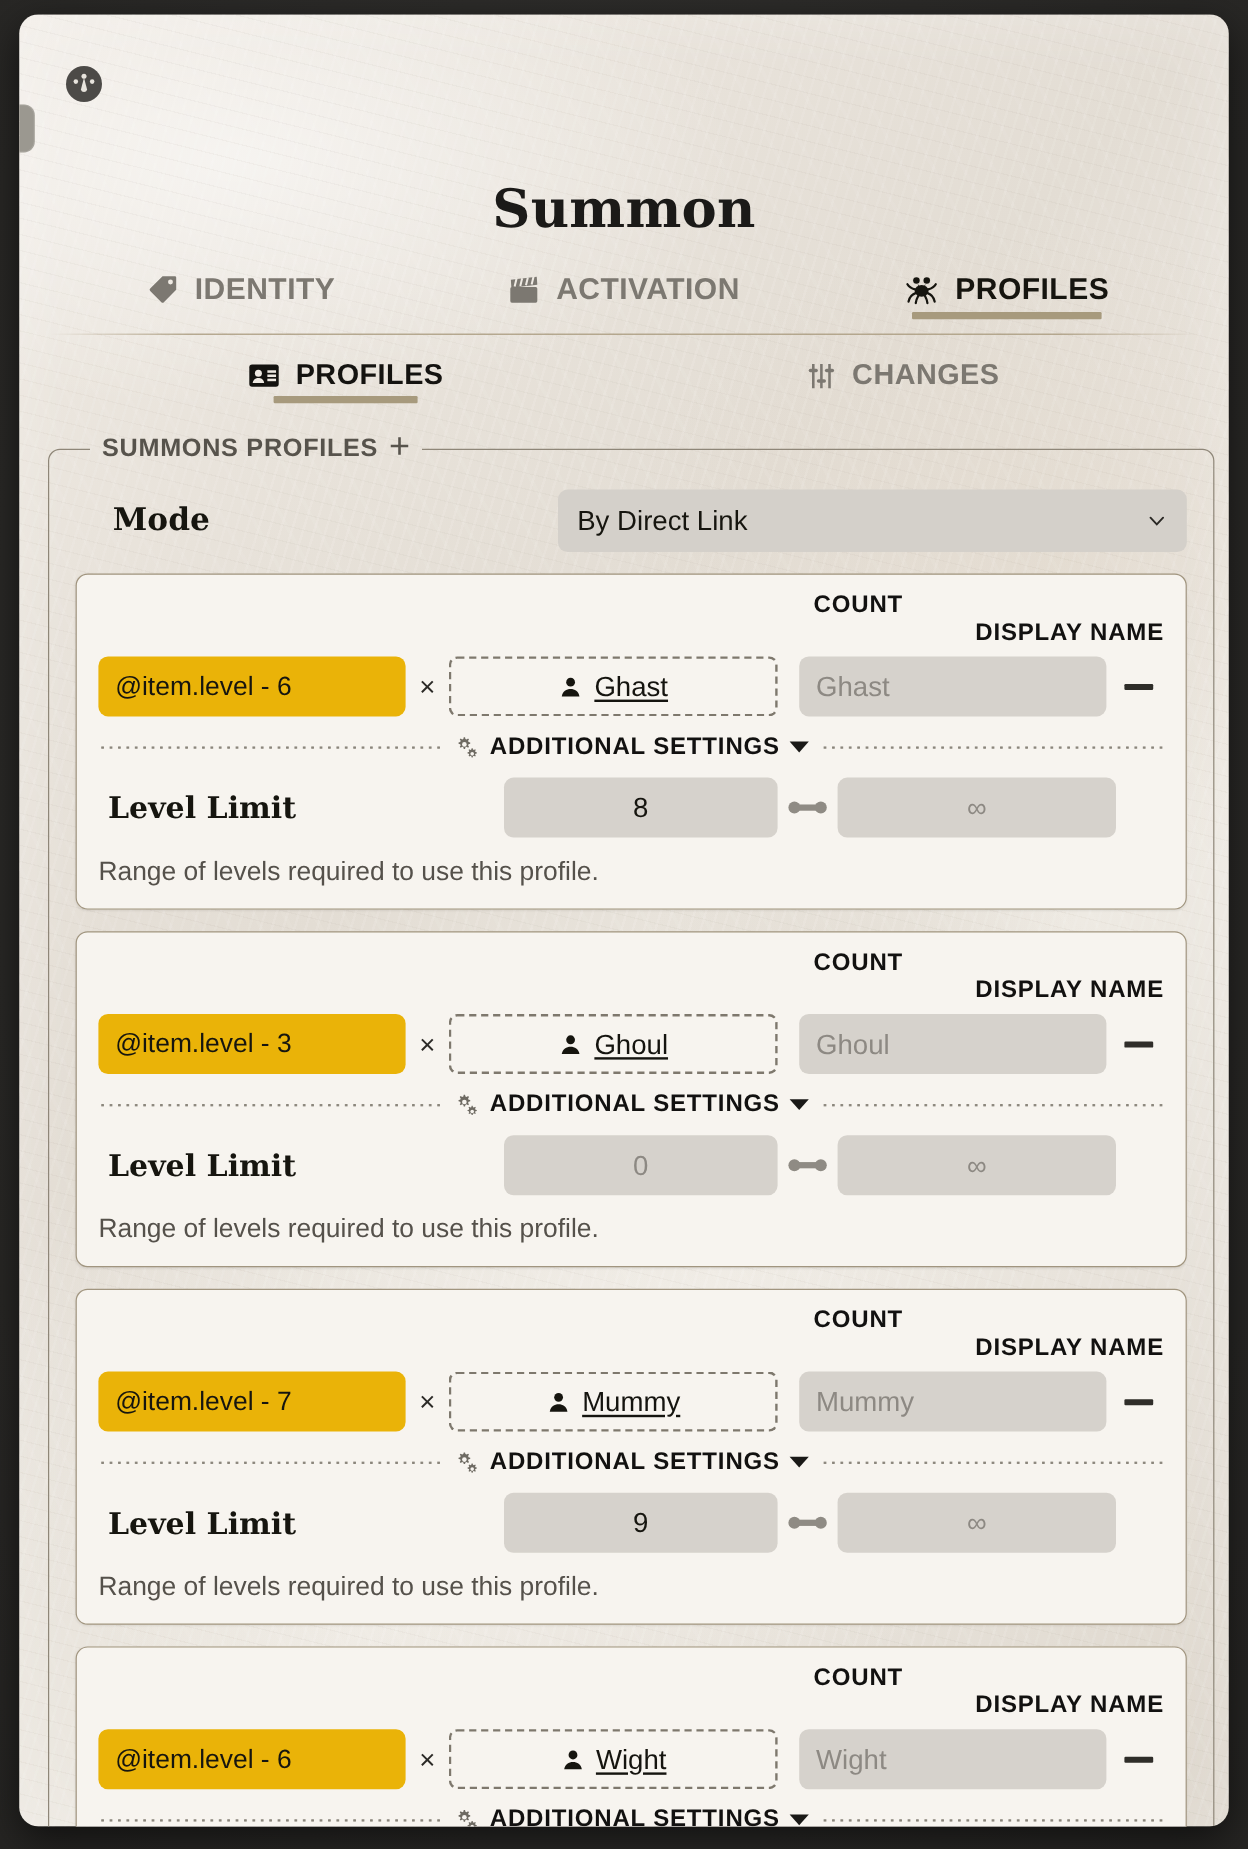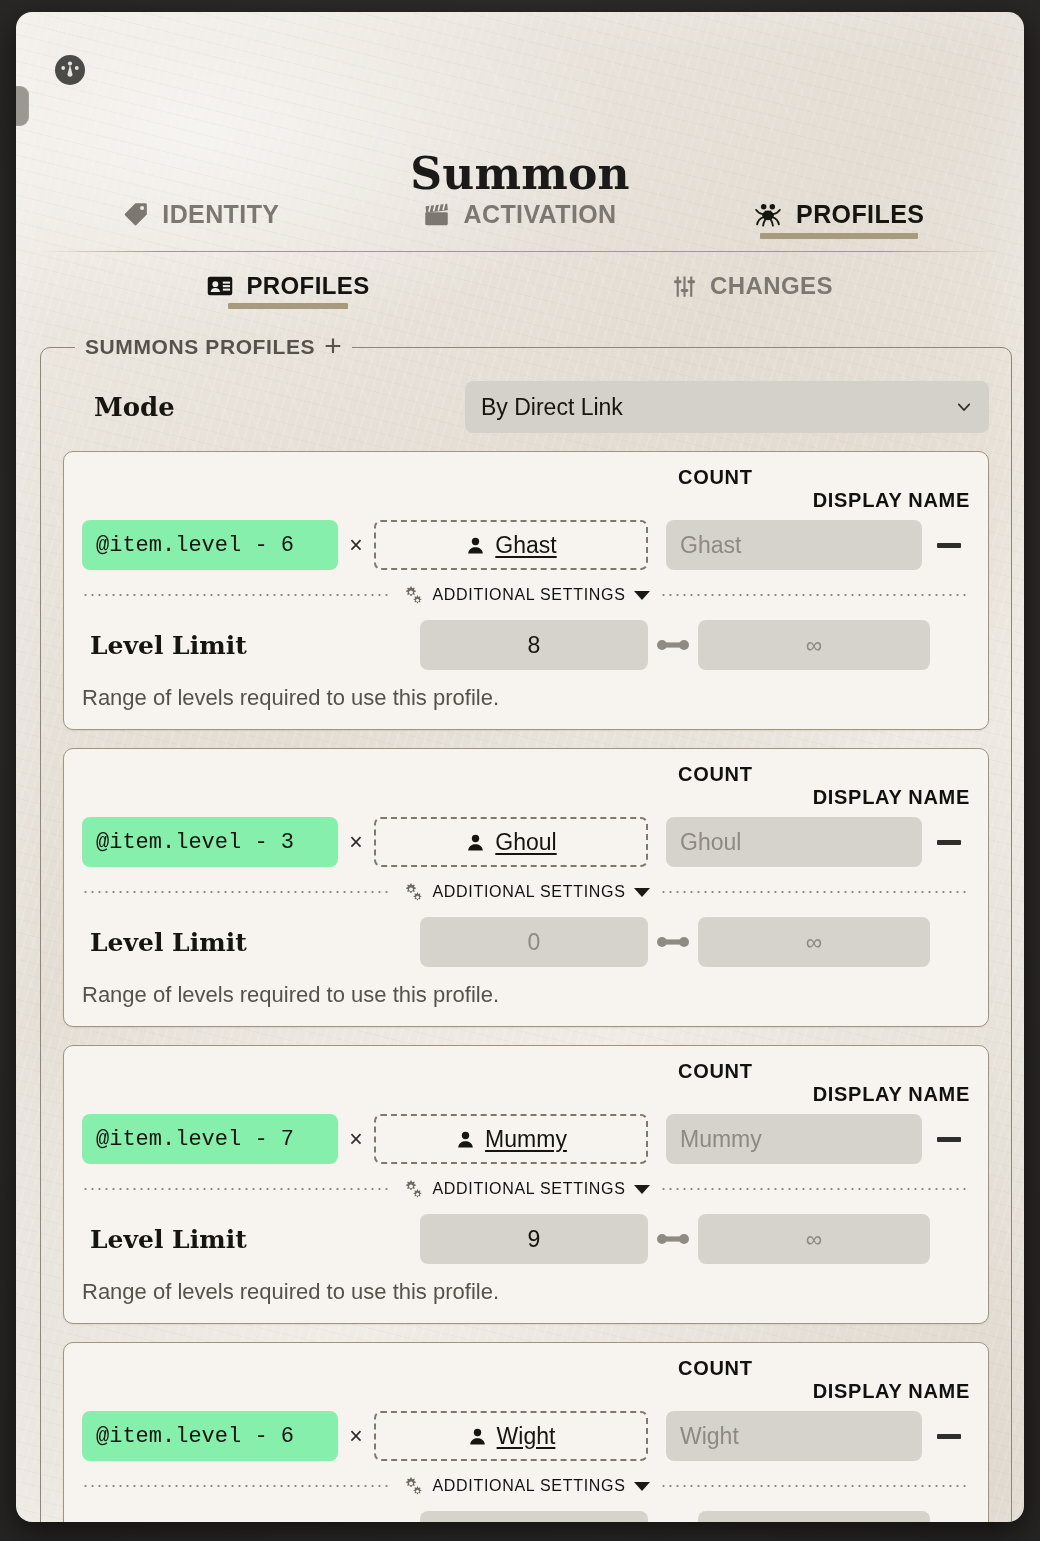--- a/index.html
+++ b/index.html
@@ -60,21 +60,21 @@
   .dialog-title {
     text-align:center;
     font-family:"DejaVu Serif","Liberation Serif",serif;
     font-weight:700; font-size:44px; color:#1b1a18;
     letter-spacing:.2px;
     padding-top:60px;
   }
 
   
   .tabs-primary {
-    display:flex; 
+    display:flex; margin-top:26px;
     padding:0 26px;
   }
   .tab-p {
     flex:1; display:flex; align-items:center; justify-content:center;
     gap:13px; cursor:pointer; padding-bottom:10px; position:relative;
   }
   .tab-p .tlabel {
     font-size:25px; font-weight:700; letter-spacing:.4px;
     color:#7c7871; white-space:nowrap;
   }
@@ -161,22 +161,22 @@
 
   .card-head { display:flex; align-items:flex-end;flex-direction:column; }
   .head-count { font-size:20px; font-weight:700; letter-spacing:.7px; color:#121110; width:292px; }
   .head-spacer { width:292px; }
   .head-display { font-size:20px; font-weight:700; letter-spacing:.7px; color:#121110; }
 
   .card-row1 { display:flex; align-items:center; margin-top:8px; gap:0; }
 
   .count-input {
     width:256px; height:50px; border:none; border-radius:8px;
-    background:#86efac; color:#16150f;
-    font-family:Liberation Mono, monospace; font-size:22px;
+    background:#eab308; color:#16150f;
+    font-family:Liberation Sans, sans-serif; font-size:22px;
     padding:0 14px;
   }
   .mult {
     width:36px; text-align:center; font-size:23px; color:#2c2a27; font-weight:400;
   }
   .drop-zone {
     width:274px; height:50px;
     border:2px dashed #7e786d; border-radius:7px;
     display:flex; align-items:center; justify-content:center; gap:9px;
     cursor:pointer; background:transparent;
@@ -205,21 +205,21 @@
   .addl .dots {
     flex:1; height:2px;
     background-image:radial-gradient(circle, #8a857b 1px, rgba(0,0,0,0) 1.2px);
     background-size:7px 2px; background-repeat:repeat-x;
   }
   .addl-btn {
     display:flex; align-items:center; gap:8px;
     background:none; border:none; cursor:pointer; padding:0;
   }
   .addl-btn .atext {
-    font-size:16px; font-weight:400; letter-spacing:.7px; color:#121110;
+    font-size:20px; font-weight:700; letter-spacing:.7px; color:#121110;
   }
   .caret { width:0;height:0;border-left:8px solid transparent;border-right:8px solid transparent;border-top:9px solid #1a1917; }
 
   
   .limit-row { display:flex; align-items:center; margin-top:14px; }
   .limit-label {
     font-family:"DejaVu Serif","Liberation Serif",serif;
     font-weight:700; font-size:25px; color:#16150f; width:338px; padding-left:8px;
   }
   .limit-input {

